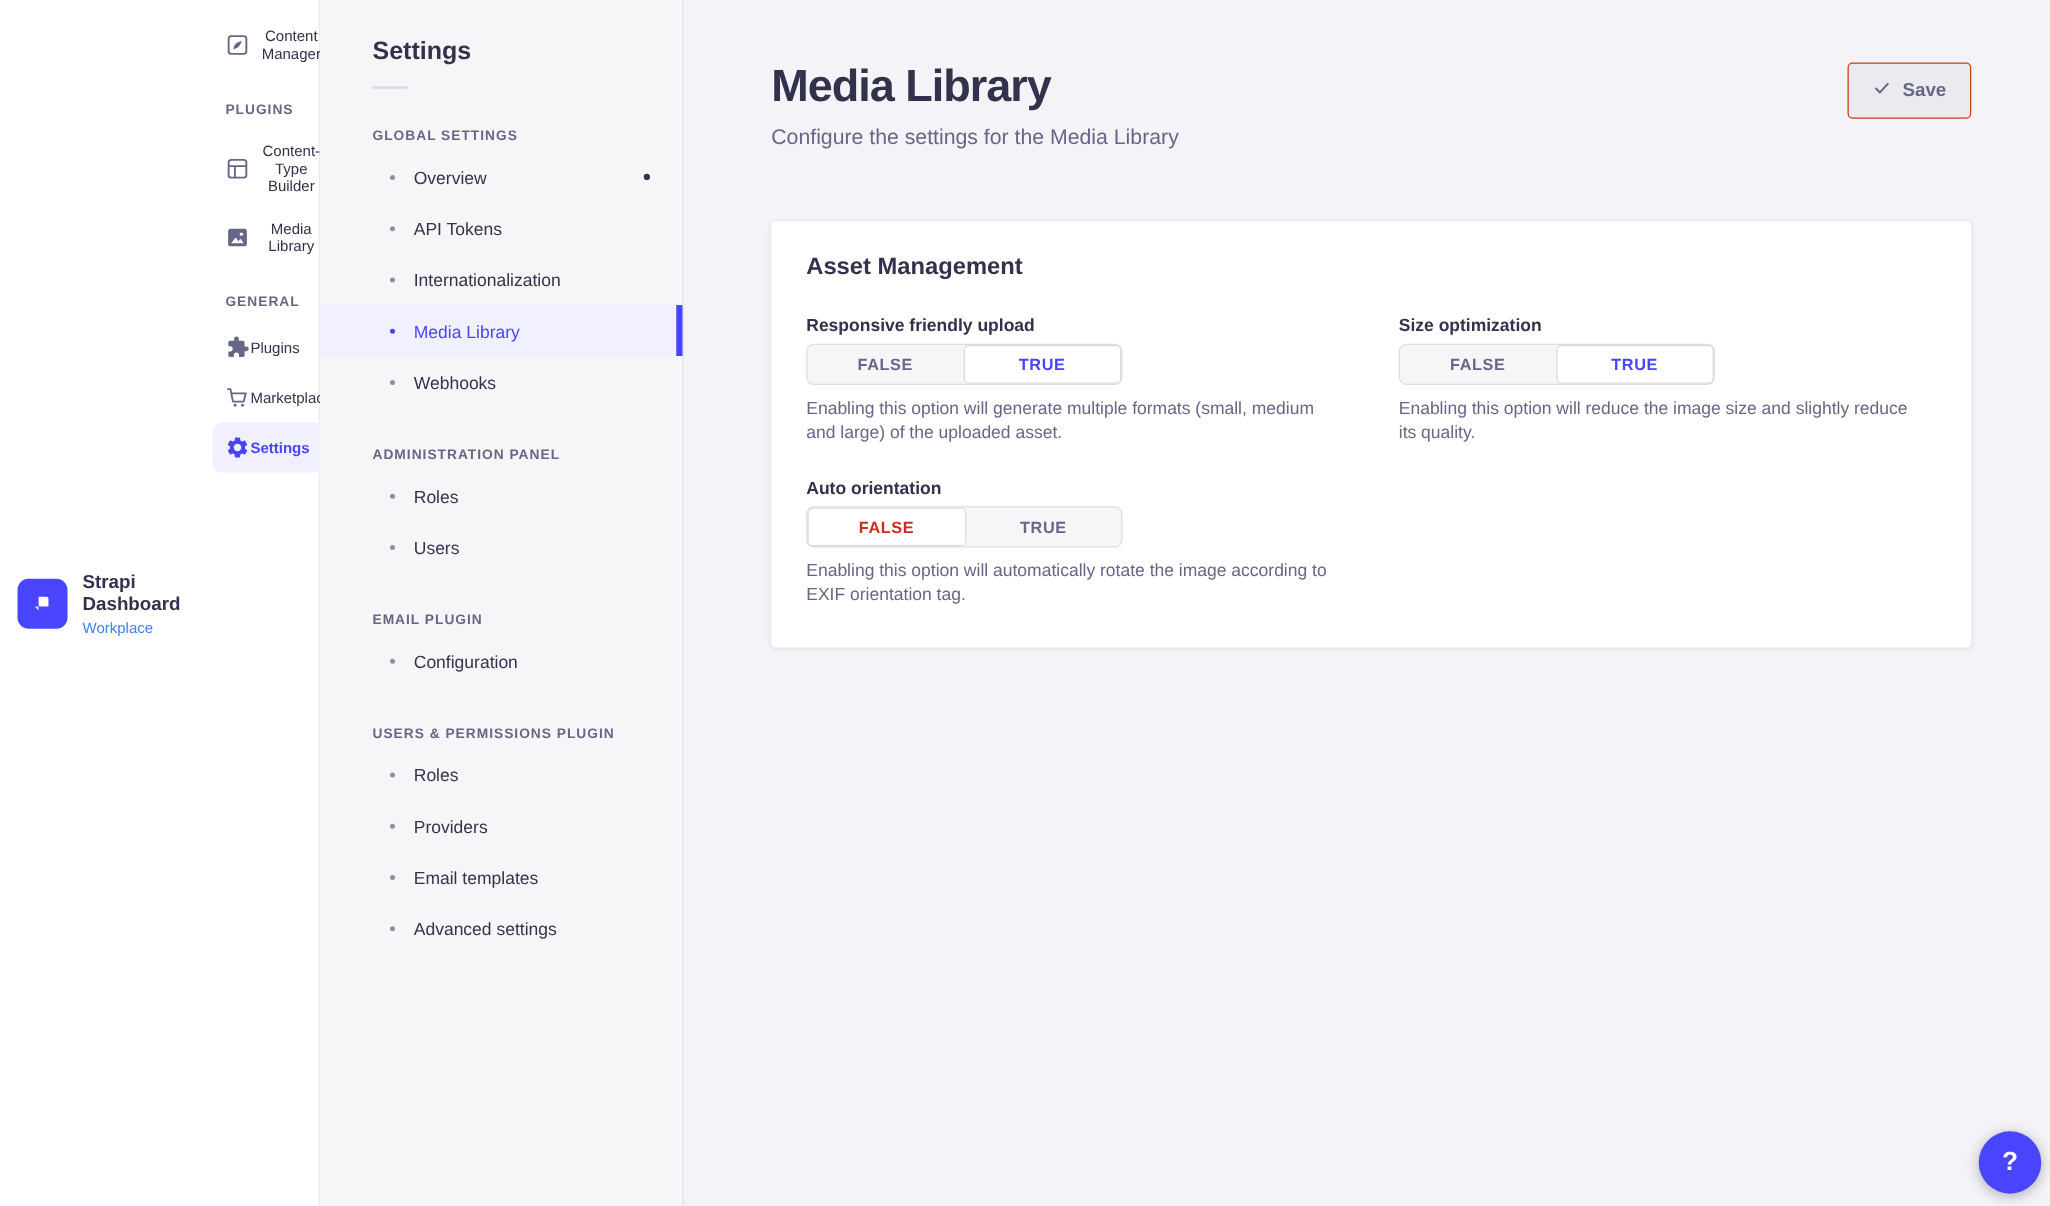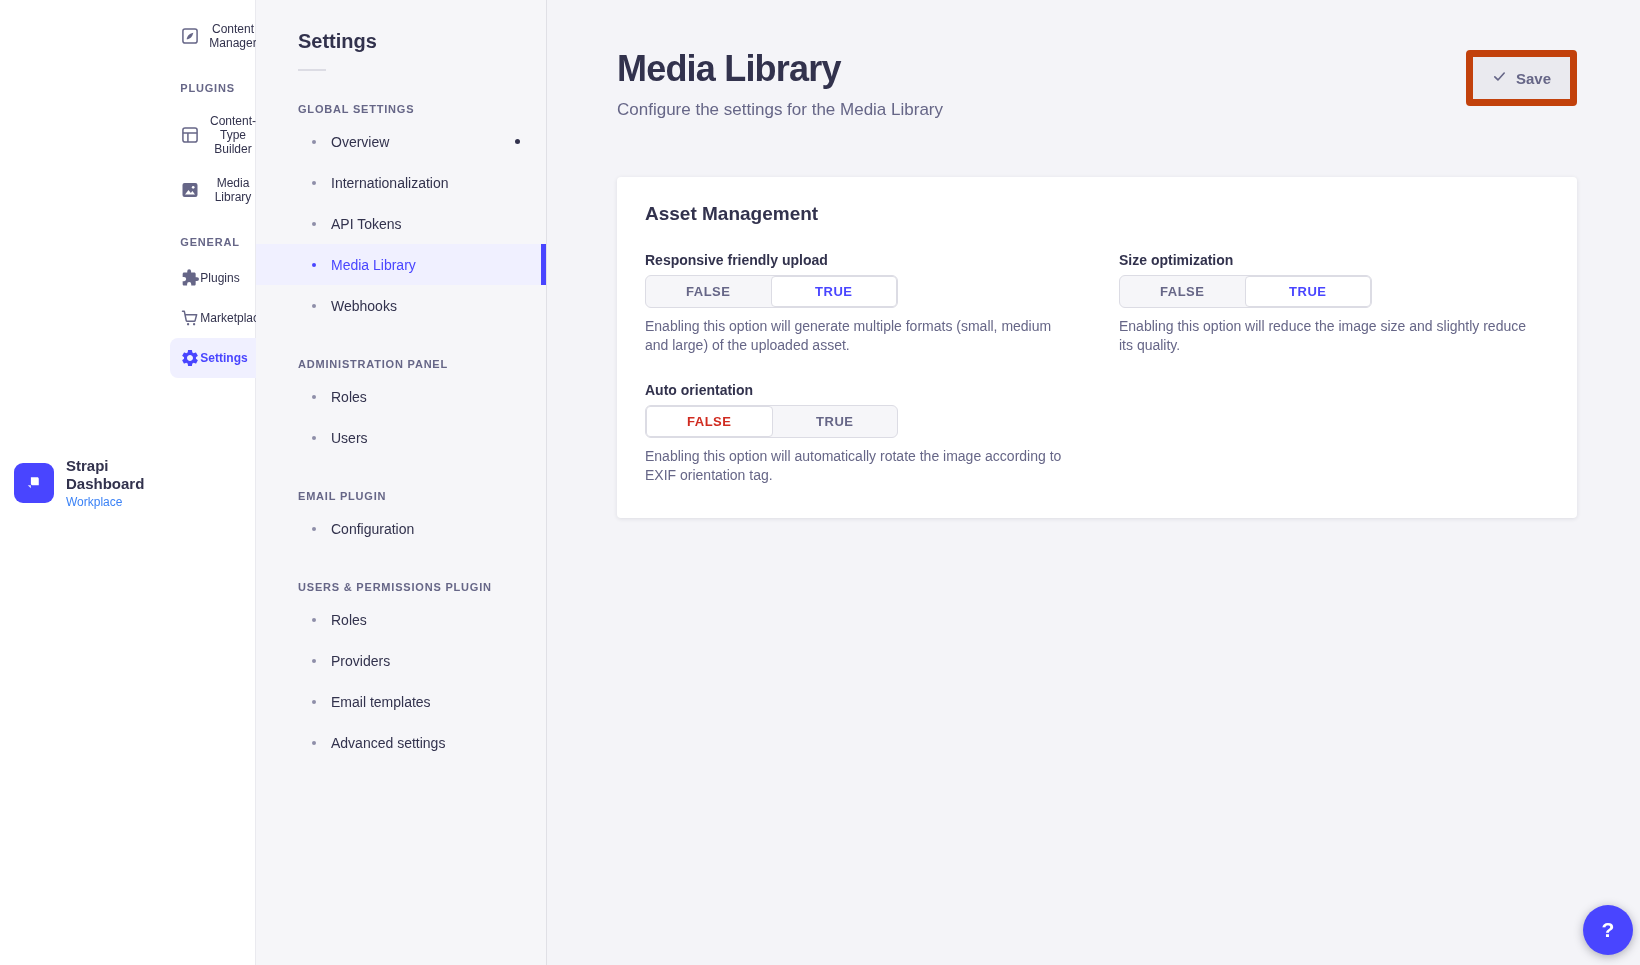--- a/index.html
+++ b/index.html
@@ -75,21 +75,21 @@
   }
   .subnav-item.active .bullet { background:#4945ff; }
   .notif-dot { width:5px; height:5px; border-radius:50%; background:#32324d; margin-left:auto; flex:none; }
   
   .main { flex:1; padding:0 63px 0 70px; overflow:auto; }
   .main-header { display:flex; justify-content:space-between; align-items:flex-start; padding-top:48px; }
   .page-title { font-size:36px; font-weight:bold; letter-spacing:-.8px; color:#32324d; }
   .page-subtitle { font-size:17px; color:#666687; margin-top:10px; }
   .save-btn {
     display:flex; align-items:center; gap:9px;
-    background:#eaeaef; border:7px solid #c2410c; border-radius:4px;
+    background:#eaeaef; border:1px solid #c2410c; border-radius:4px;
     padding:12px 19px; font-size:15px; font-weight:bold; color:#666687;
     cursor:pointer; margin-top:2px;
   }
   .card {
     margin-top:57px; background:#fff; border-radius:4px;
     box-shadow:0 1px 4px rgba(33,33,52,.1);
     padding:26px 28px 34px 28px;
   }
   .card-heading { font-size:19px; font-weight:bold; color:#32324d; margin-bottom:18px; }
   .fields { display:grid; grid-template-columns:1fr 1fr; column-gap:44px; row-gap:28px;margin-top:27px; }
@@ -224,25 +224,25 @@
   <div class="subnav-divider"></div>
 
   <div class="subnav-label">GLOBAL SETTINGS</div>
   <div class="subnav-item">
     <span class="bullet"></span>
     <span>Overview</span>
     <span class="notif-dot"></span>
   </div>
   <div class="subnav-item">
     <span class="bullet"></span>
+    <span>API Tokens</span>
+  </div>
+  <div class="subnav-item">
+    <span class="bullet"></span>
     <span>Internationalization</span>
-  </div>
-  <div class="subnav-item">
-    <span class="bullet"></span>
-    <span>API Tokens</span>
   </div>
   <div class="subnav-item active">
     <span class="bullet"></span>
     <span>Media Library</span>
   </div>
   <div class="subnav-item">
     <span class="bullet"></span>
     <span>Webhooks</span>
   </div>
 

